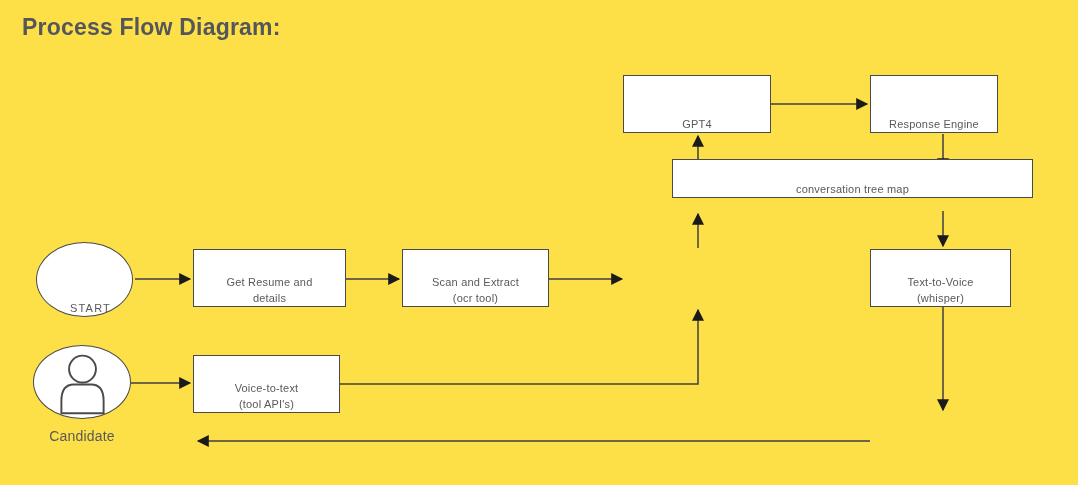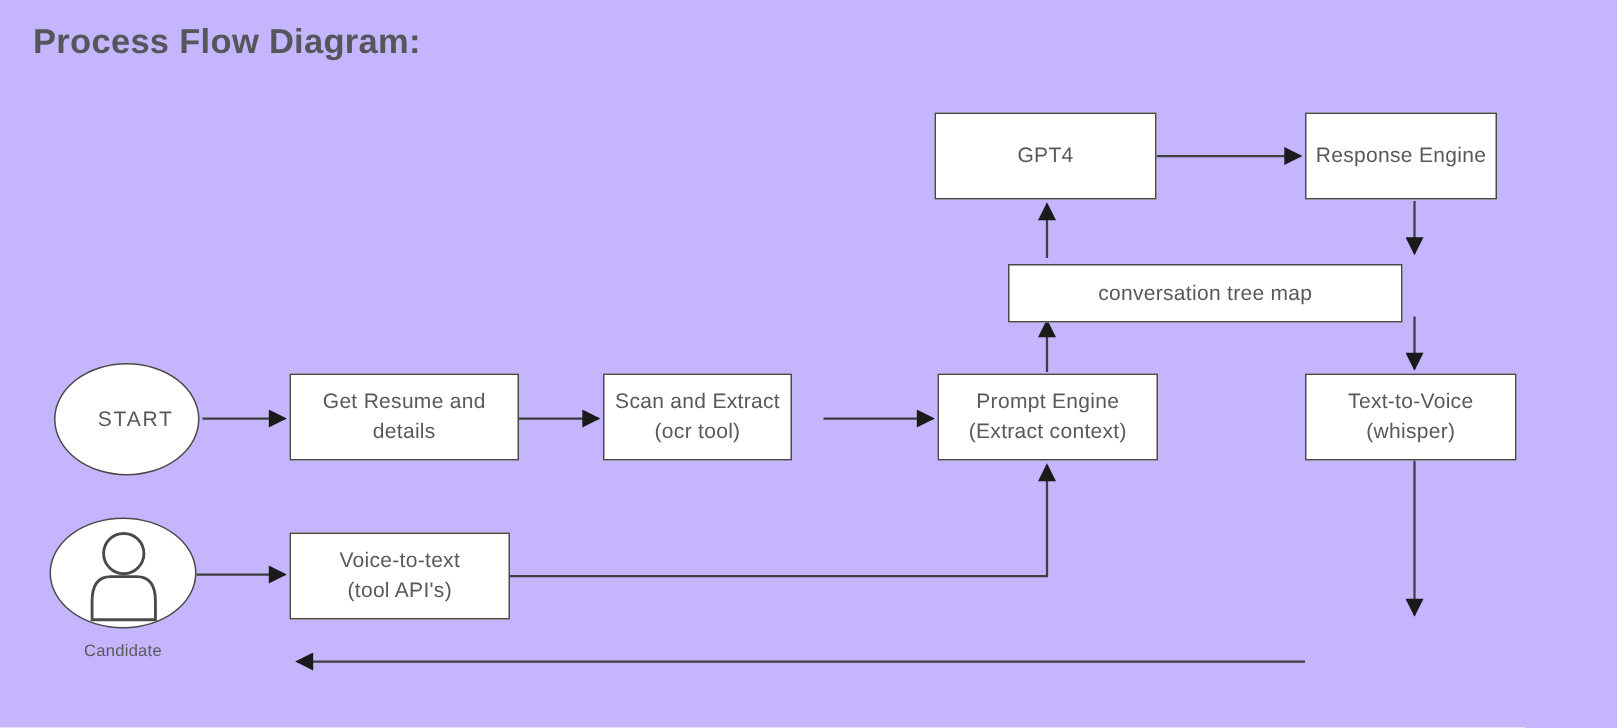--- a/index.html
+++ b/index.html
@@ -1,46 +1,46 @@
 <!DOCTYPE html>
 <html style="--title-color: #54565b; --stroke-color: #4a4a4a; --text-color: #595959; --line-color: #3f3f3f; --arrowhead-color: #1a1a1a; --background: #ffffff;"><head>
 <meta charset="utf-8">
 <style>
   html,body{margin:0;padding:0;background:#ffffff;}
   .stage{
     position:relative;
     width:1078px;height:485px;
-    background:#c4b5fd;
+    background:#fde047;
     font-family:"Liberation Sans", sans-serif;
     overflow:hidden;
   }
   .title{
     position:absolute;left:22px;top:14px;
     font-size:23px;font-weight:700;
     color:var(--title-color,#54565b);
     letter-spacing:.2px;
   }
   .wires{position:absolute;left:0;top:0;width:1078px;height:485px;}
   .node{
     position:absolute;
     border:1.5px solid var(--stroke-color,#4a4a4a);
     background:#ffffff;
-    display:flex;align-items:center;justify-content:center;
+    display:flex;align-items:flex-end;justify-content:center;
     text-align:center;
     color:var(--text-color,#595959);
-    font-size:14px;line-height:1.4;letter-spacing:.2px;
+    font-size:11px;line-height:1.4;letter-spacing:.2px;
     box-sizing:border-box;
   }
   .node span{white-space:pre-line;}
   .ellipse{border-radius:50%;}
   .start-label{letter-spacing:1.2px;margin-left:12px;}
   .caption{
     position:absolute;text-align:center;
     color:var(--text-color,#595959);
-    font-size:11px;letter-spacing:.2px;
+    font-size:14px;letter-spacing:.2px;
   }
 </style>
 </head>
 <body>
 
 <div class="stage">
 
   <div class="title">Process Flow Diagram:</div>
 
   <svg class="wires" width="1078" height="485" viewBox="0 0 1078 485" fill="none" stroke="#3f3f3f" stroke-width="1.5">
@@ -64,42 +64,38 @@
   </svg>
 
   <div class="node" style="left:623px;top:75px;width:148px;height:58px">
     <span>GPT4</span>
   </div>
 
   <div class="node" style="left:870px;top:75px;width:128px;height:58px">
     <span>Response Engine</span>
   </div>
 
-  <div class="node" style="left:672px;top:176px;width:263px;height:39px">
+  <div class="node" style="left:672px;top:159px;width:361px;height:39px">
     <span>conversation tree map</span>
   </div>
 
   <div class="node ellipse" style="left:36px;top:242px;width:97px;height:75px">
     <span class="start-label">START</span>
   </div>
 
   <div class="node" style="left:193px;top:249px;width:153px;height:58px">
     <span>Get Resume and
 details</span>
   </div>
 
-  <div class="node" style="left:402px;top:249px;width:126px;height:58px">
+  <div class="node" style="left:402px;top:249px;width:147px;height:58px">
     <span>Scan and Extract
 (ocr tool)</span>
   </div>
 
-  <div class="node" style="left:625px;top:249px;width:147px;height:58px">
-    <span>Prompt Engine
-(Extract context)</span>
-  </div>
 
   <div class="node" style="left:870px;top:249px;width:141px;height:58px">
     <span>Text-to-Voice
 (whisper)</span>
   </div>
 
   <div class="node ellipse" style="left:33px;top:345px;width:98px;height:74px">
     <svg width="95" height="71" viewBox="0 0 98 74" fill="none" stroke="#4a4a4a" stroke-width="2">
       <path d="M27,69 L27,56 Q27,39 40,39 L58,39 Q71,39 71,56 L71,69 Z" fill="#ffffff"></path>
       <circle cx="49" cy="23" r="14" fill="#ffffff"></circle>

